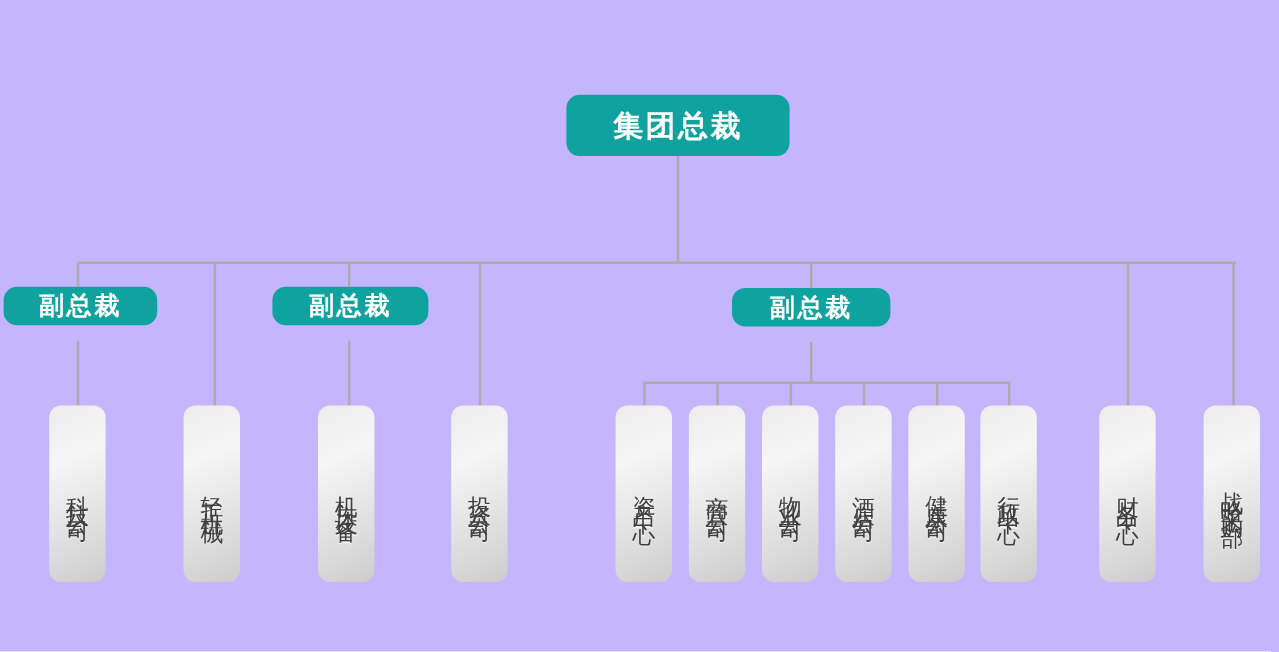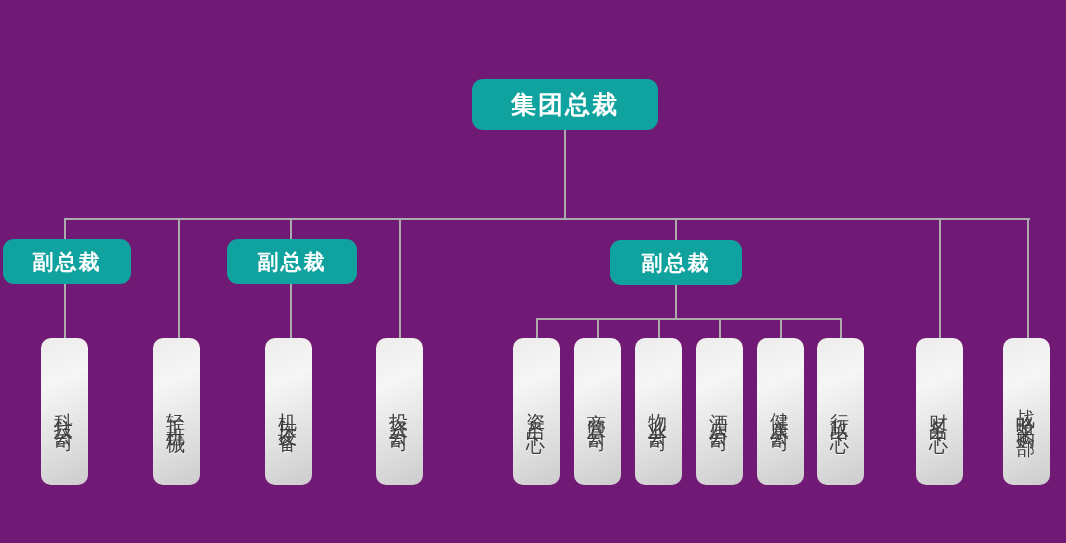--- a/index.html
+++ b/index.html
@@ -1,26 +1,26 @@
 <!DOCTYPE html>
 <html><head>
 <meta charset="utf-8">
 <style>
   html,body{margin:0;padding:0;background:#ffffff;}
   .canvas{
-    position:relative;width:1066px;height:543px;background:#701a75;overflow:hidden;
+    position:relative;width:1066px;height:543px;background:#c4b5fd;overflow:hidden;
     font-family:"DejaVu Sans","Liberation Sans",sans-serif;
   }
   .teal-node{
     position:absolute;background:#10a29e;color:#ffffff;border-radius:11px;
     display:flex;align-items:center;justify-content:center;
     font-weight:bold;letter-spacing:2px;
   }
   .president{left:472px;top:79px;width:186px;height:51px;font-size:25px;}
-  .vp{font-size:21px;height:45px;}
+  .vp{font-size:21px;height:32px;}
   .vp1{left:3px;top:239px;width:128px;}
   .vp2{left:227px;top:239px;width:130px;}
   .vp3{left:610px;top:240px;width:132px;}
   .dept{
     position:absolute;top:338px;width:47px;height:147px;border-radius:10px;
     background:linear-gradient(155deg,#ececec 0%,#f6f6f6 30%,#dcdcdc 75%,#cccccc 100%);
     display:flex;align-items:center;justify-content:center;
   }
   .dept span{
     writing-mode:vertical-rl;text-orientation:upright;

